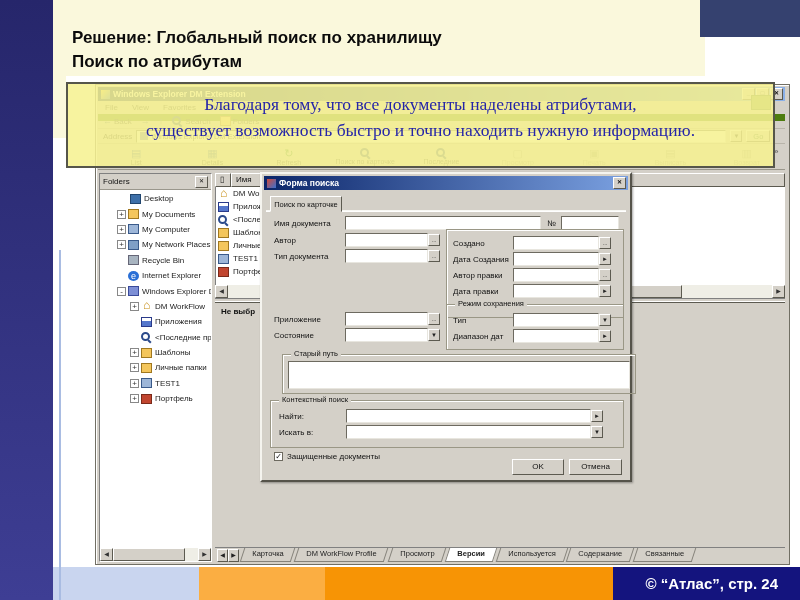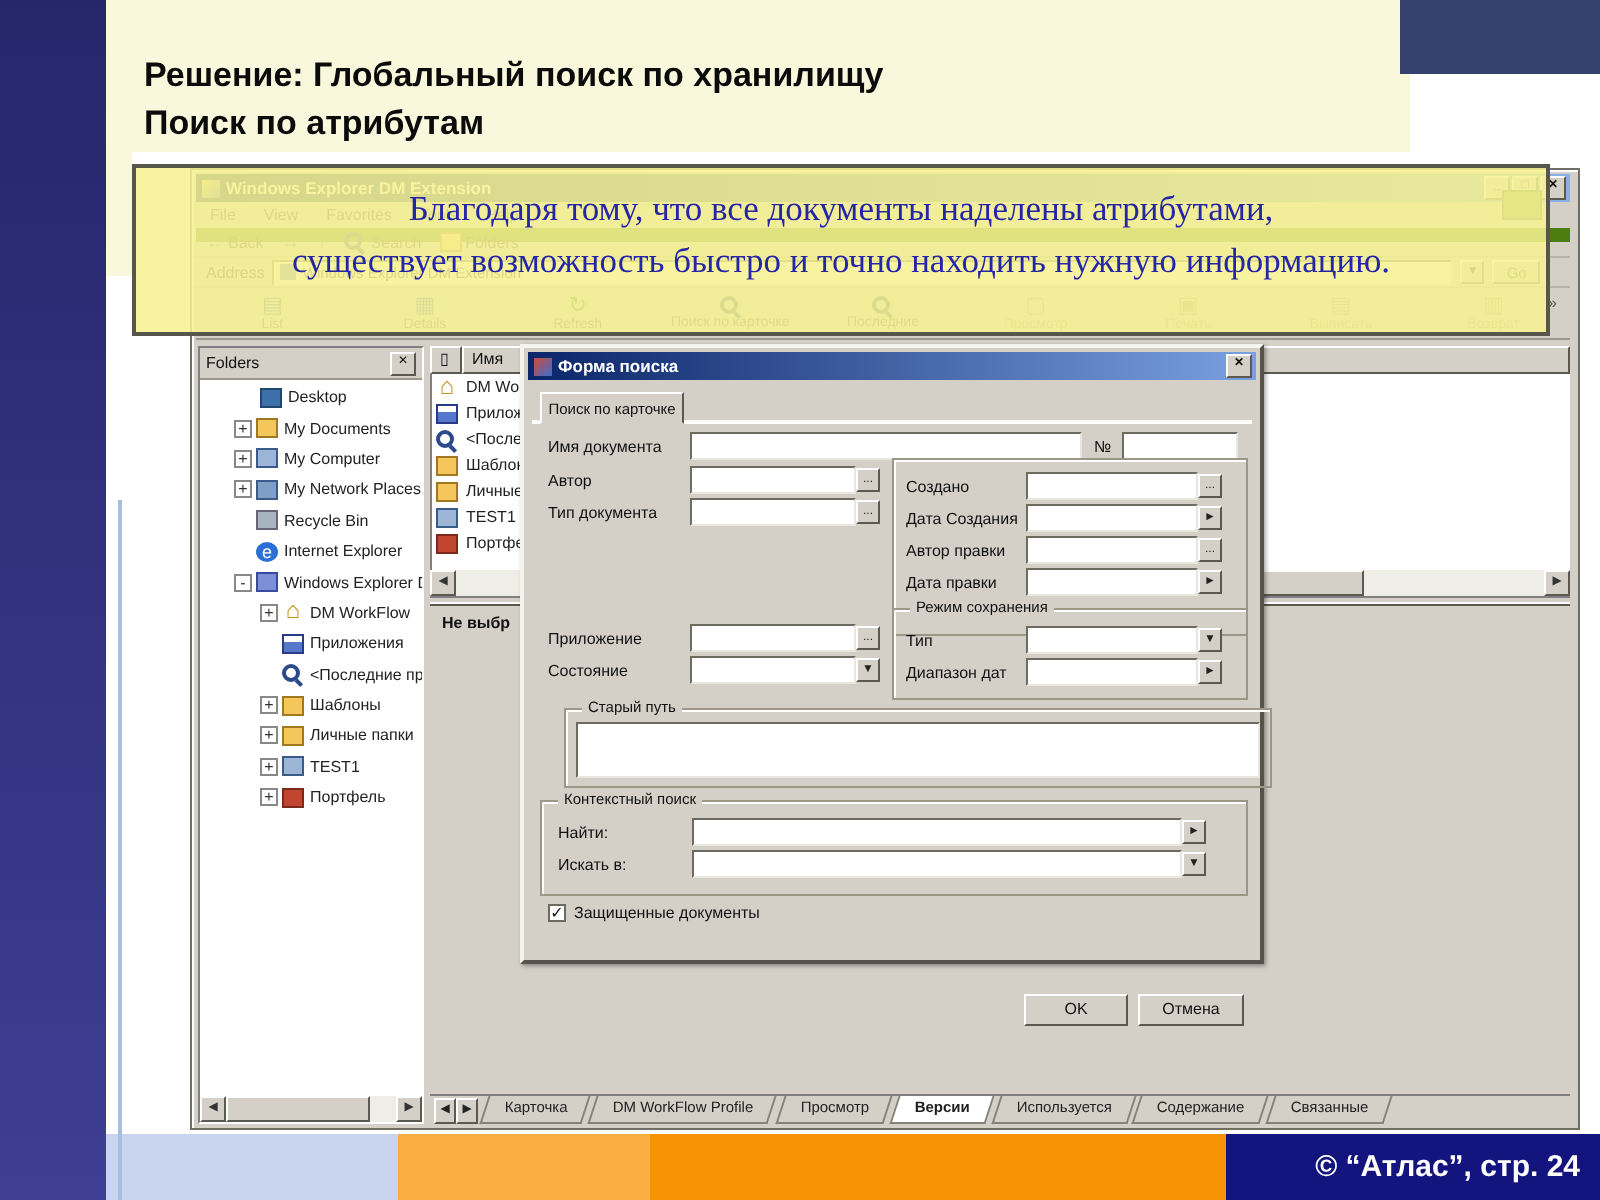--- a/index.html
+++ b/index.html
@@ -12,21 +12,21 @@
   #cream{left:53px;top:0;width:652px;height:76px;background:#FAF8DC;}
   #cream-strip{left:53px;top:76px;width:13px;height:62px;background:#FAF8DC;}
   #navy-tr{left:700px;top:0;width:100px;height:37px;background:#35416F;}
   #vline{left:59px;top:250px;width:2px;height:350px;background:#A9BCE2;z-index:30;}
   #slide-title{left:72px;top:26px;width:620px;font-size:17px;font-weight:bold;color:#0b0b0b;line-height:24px;z-index:5;}
   
   #f-peri{left:53px;top:567px;width:146px;height:33px;background:#C9D5EF;}
   #f-or1{left:199px;top:567px;width:126px;height:33px;background:#FBAE42;}
   #f-or2{left:325px;top:567px;width:288px;height:33px;background:#F79405;}
   #f-navy{left:613px;top:567px;width:187px;height:33px;background:#14147E;color:#fff;
-          font-weight:bold;font-size:15px;text-align:right;line-height:33px;padding-right:10px;box-sizing:border-box;}
+          font-weight:bold;font-size:15px;text-align:right;line-height:33px;padding-right:22px;box-sizing:border-box;}
 
   
   #win{left:95px;top:84px;width:693px;height:479px;background:#D4D0C8;
        border:1px solid #716F64;box-shadow:inset 1px 1px 0 #fff;z-index:1;font-size:8px;color:#222;}
   #w-title{left:2px;top:2px;width:687px;height:14px;background:linear-gradient(90deg,#0B2569,#8AB0E8);
            color:#fff;font-weight:bold;font-size:8.5px;line-height:14px;display:flex;align-items:center;}
   #w-title .wic{width:9px;height:9px;background:linear-gradient(135deg,#ffd24a,#3a6fd0);margin:0 3px;flex:none;}
   .wbtns{margin-left:auto;display:flex;gap:1px;padding-right:2px;}
   .wbtn{width:11px;height:10px;background:#D4D0C8;border:1px solid;border-color:#fff #5c5a50 #5c5a50 #fff;
         font-size:6px;line-height:9px;text-align:center;color:#111;}
@@ -131,21 +131,21 @@
   #dlg-left2{position:absolute;left:12px;top:138px;width:170px;}
   #grp-save{left:184px;top:130px;width:178px;height:46px;}
   #dlg-save{position:absolute;left:6px;top:8px;right:4px;}
   #grp-old{left:8px;top:180px;width:354px;height:40px;margin-left:12px;}
   #grp-old .fld{position:absolute;left:5px;top:6px;right:5px;height:28px;}
   #grp-ctx{left:8px;top:226px;width:354px;height:48px;}
   #dlg-ctx{position:absolute;left:8px;top:8px;right:4px;}
   #chk-row{position:absolute;left:12px;top:278px;display:flex;align-items:center;gap:4px;}
   #chk-box{width:9px;height:9px;background:#fff;border:1px solid #6d6a60;font-size:8px;line-height:8px;text-align:center;color:#111;box-sizing:border-box;}
   .pbtn{position:absolute;top:285px;height:16px;background:#D4D0C8;border:1px solid;border-color:#fff #5c5a50 #5c5a50 #fff;
-        font-size:8px;text-align:center;line-height:14px;box-sizing:border-box;color:#111;margin-top:38px;}
+        font-size:8px;text-align:center;line-height:14px;box-sizing:border-box;color:#111;}
   #btn-ok{left:250px;width:52px;}
   #btn-cancel{left:307px;width:53px;}
 
   
   #callout{left:66px;top:82px;width:709px;height:86px;background:rgba(246,241,145,0.87);
            border:2px solid #56564A;box-sizing:border-box;z-index:10;text-align:center;
            font-family:"Liberation Serif",serif;color:#2525A8;font-size:17.5px;line-height:26px;padding-top:7px;}
 </style>
 </head>
 <body>

